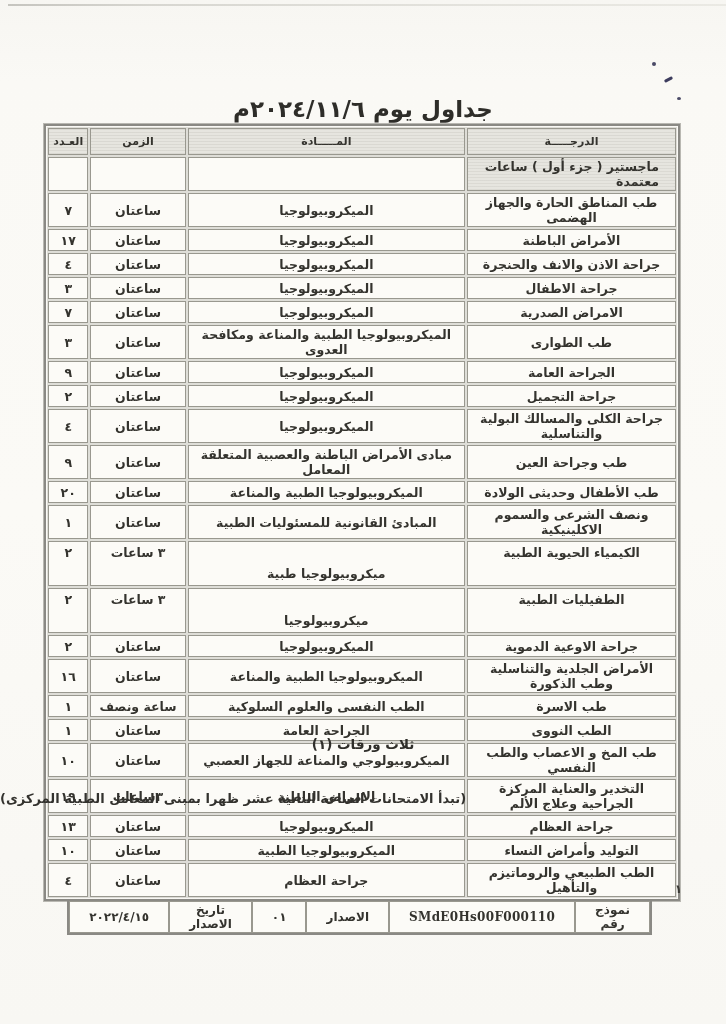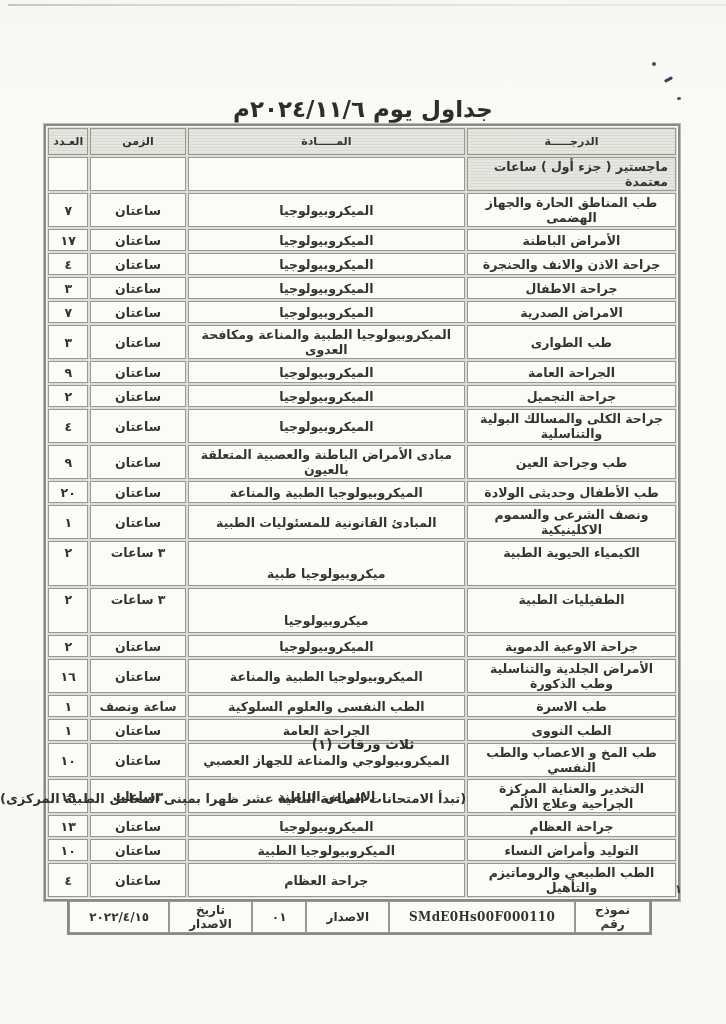--- a/index.html
+++ b/index.html
@@ -58,21 +58,21 @@
     background:
       repeating-linear-gradient(0deg, rgba(160,158,150,.18) 0 1px, rgba(0,0,0,0) 1px 3px),
       #e6e5df;
     font-size:11px;
   }
   tr.group-row td { height:20px; font-size:12.5px; }
   tr.group-row td.group-label {
     background:
       repeating-linear-gradient(0deg, rgba(160,158,150,.16) 0 1px, rgba(0,0,0,0) 1px 3px),
       #e6e5df;
-    text-align:right; padding-right:7px;margin-left:24px;
+    text-align:right; padding-right:16px;margin-left:24px;
   }
   tr.data-row td { height:22px; }
   tr.data-row.tall td { height:45px; vertical-align:top; padding-top:3px; }
   tr.data-row.tall td.c-subject { vertical-align:bottom; padding-bottom:4px; }
   col.w-degree { width:33.6%; }
   col.w-subject { width:44.6%; }
   col.w-time { width:15.3%; }
   col.w-count { width:6.5%; }
 
   .note-1 {
@@ -195,21 +195,21 @@
       <td class="c-count">٢</td>
     </tr>
           <tr class="data-row">
       <td class="c-degree">جراحة الكلى والمسالك البولية والتناسلية</td>
       <td class="c-subject">الميكروبيولوجيا</td>
       <td class="c-time">ساعتان</td>
       <td class="c-count">٤</td>
     </tr>
           <tr class="data-row">
       <td class="c-degree">طب وجراحة العين</td>
-      <td class="c-subject">مبادى الأمراض الباطنة والعصبية المتعلقة بالعيون</td>
+      <td class="c-subject">مبادى الأمراض الباطنة والعصبية المتعلقة المعامل</td>
       <td class="c-time">ساعتان</td>
       <td class="c-count">٩</td>
     </tr>
           <tr class="data-row">
       <td class="c-degree">طب الأطفال وحديثى الولادة</td>
       <td class="c-subject">الميكروبيولوجيا الطبية والمناعة</td>
       <td class="c-time">ساعتان</td>
       <td class="c-count">٢٠</td>
     </tr>
           <tr class="data-row">

